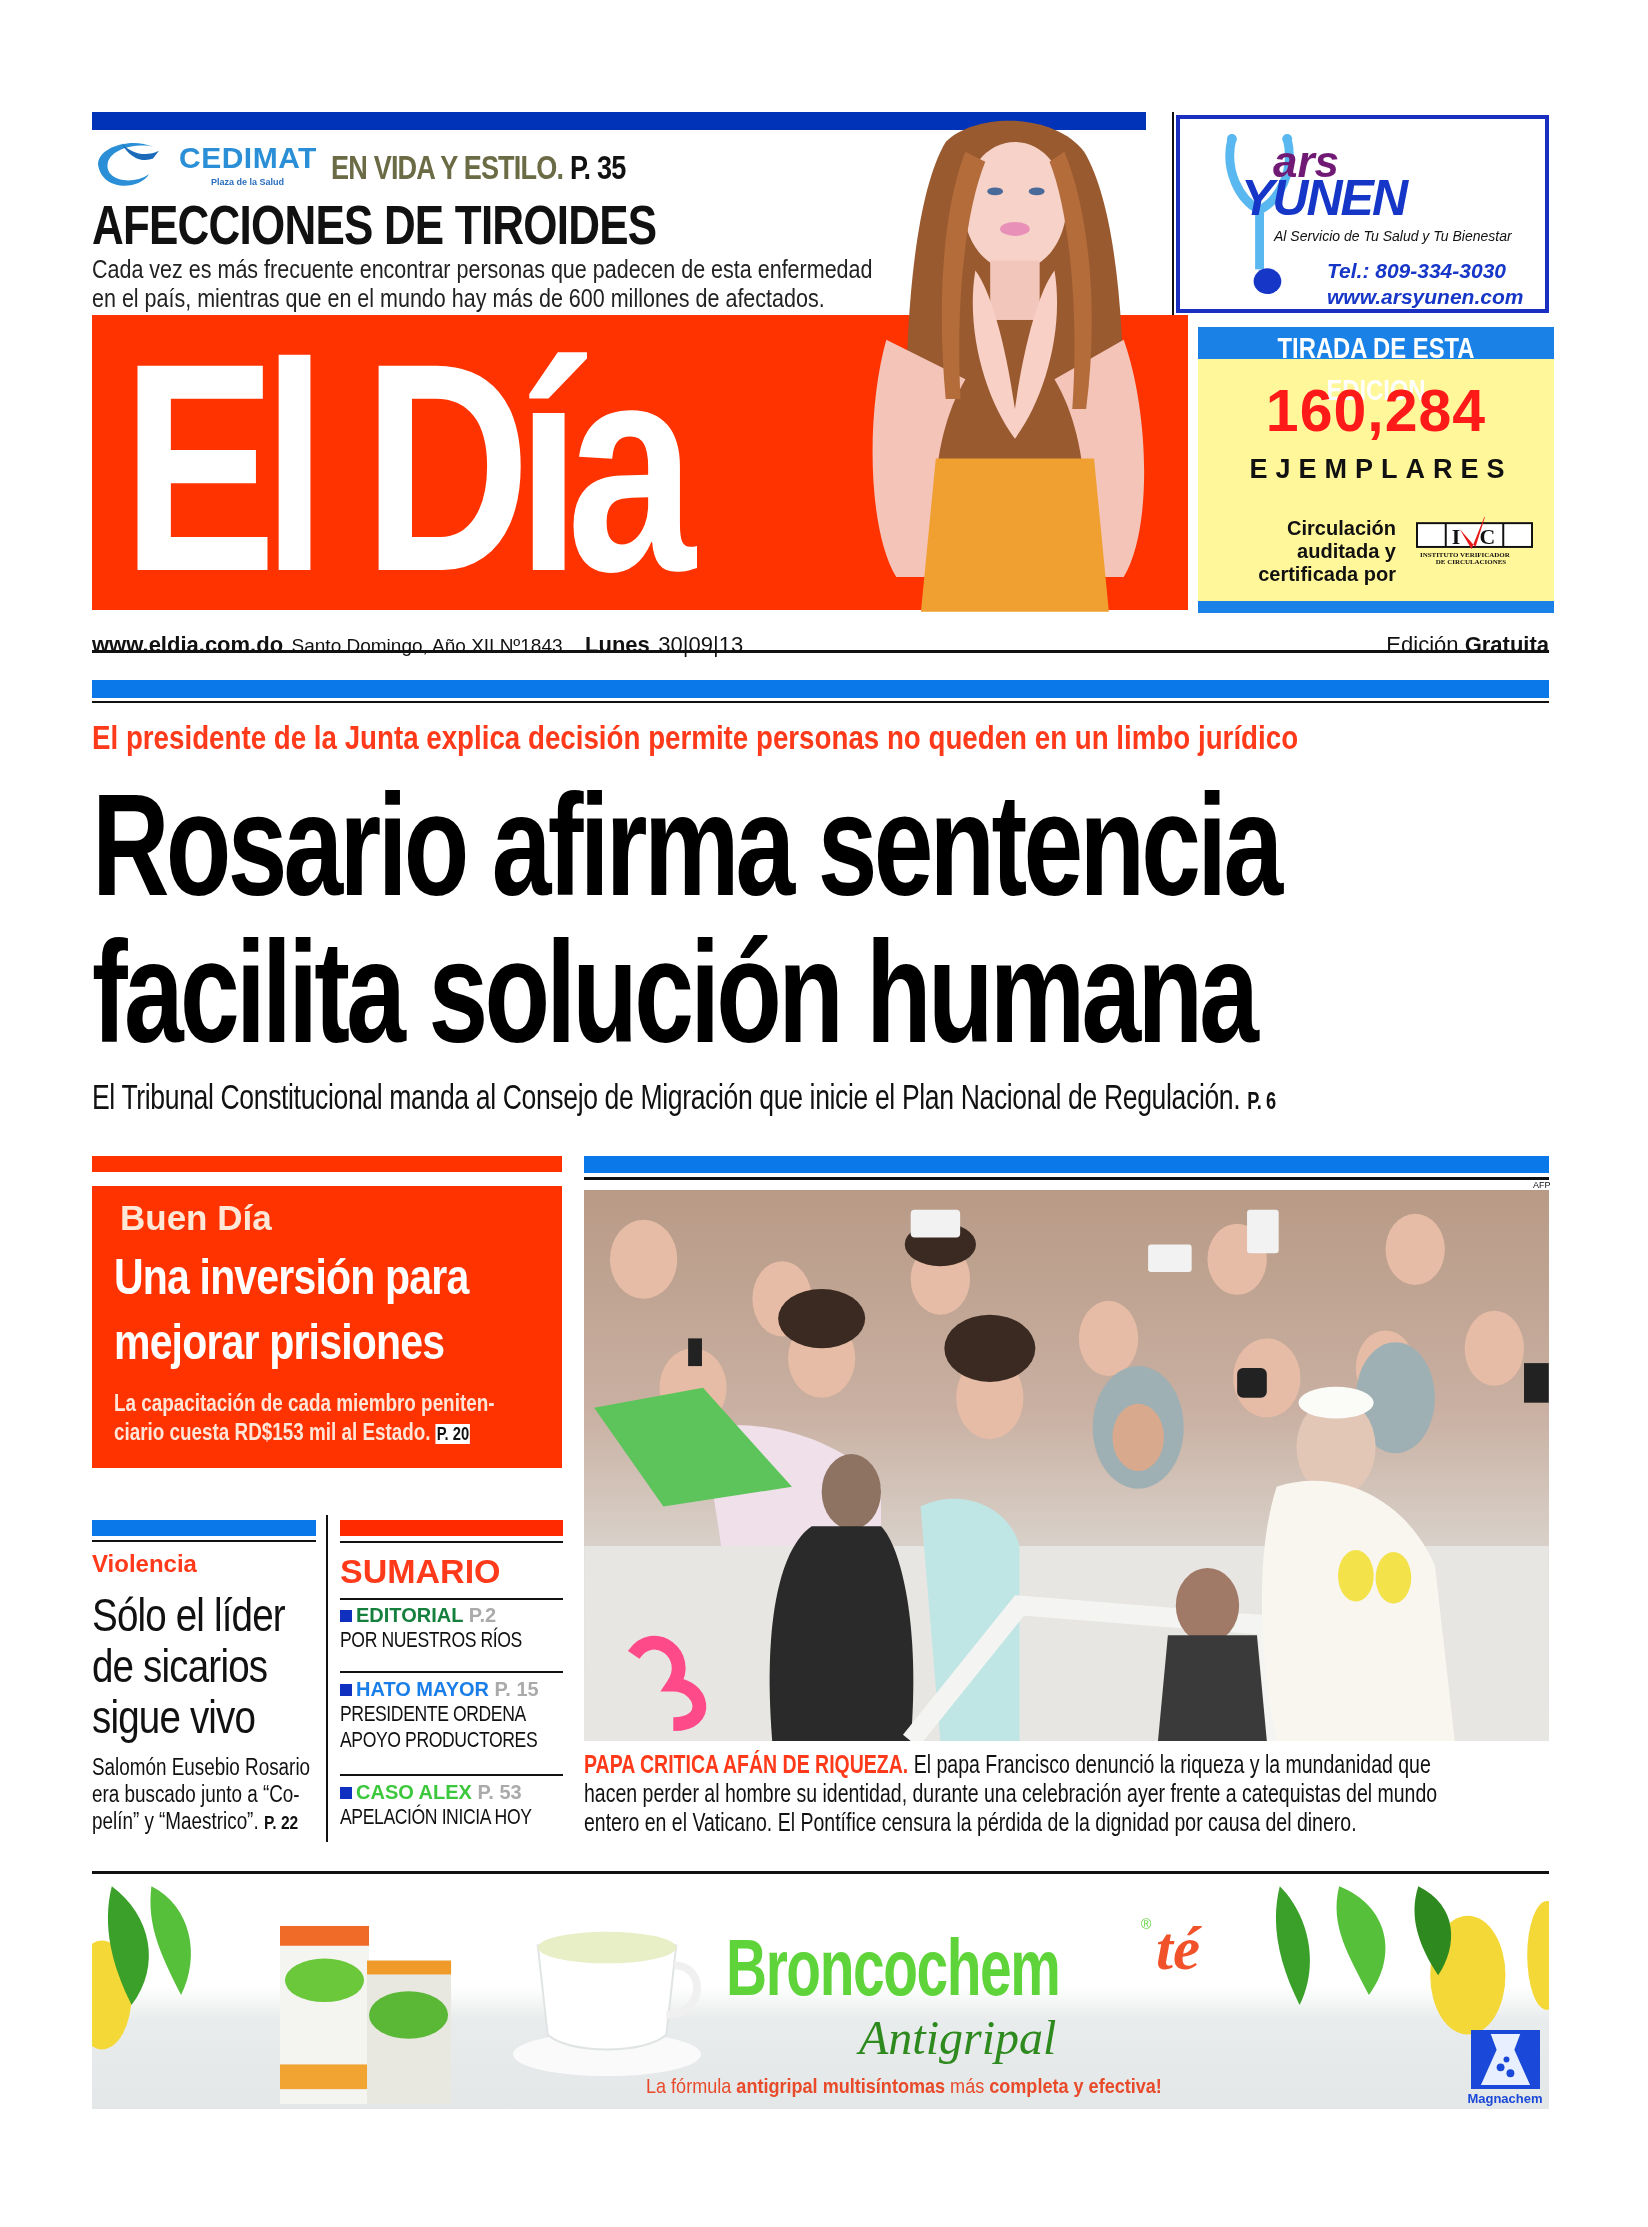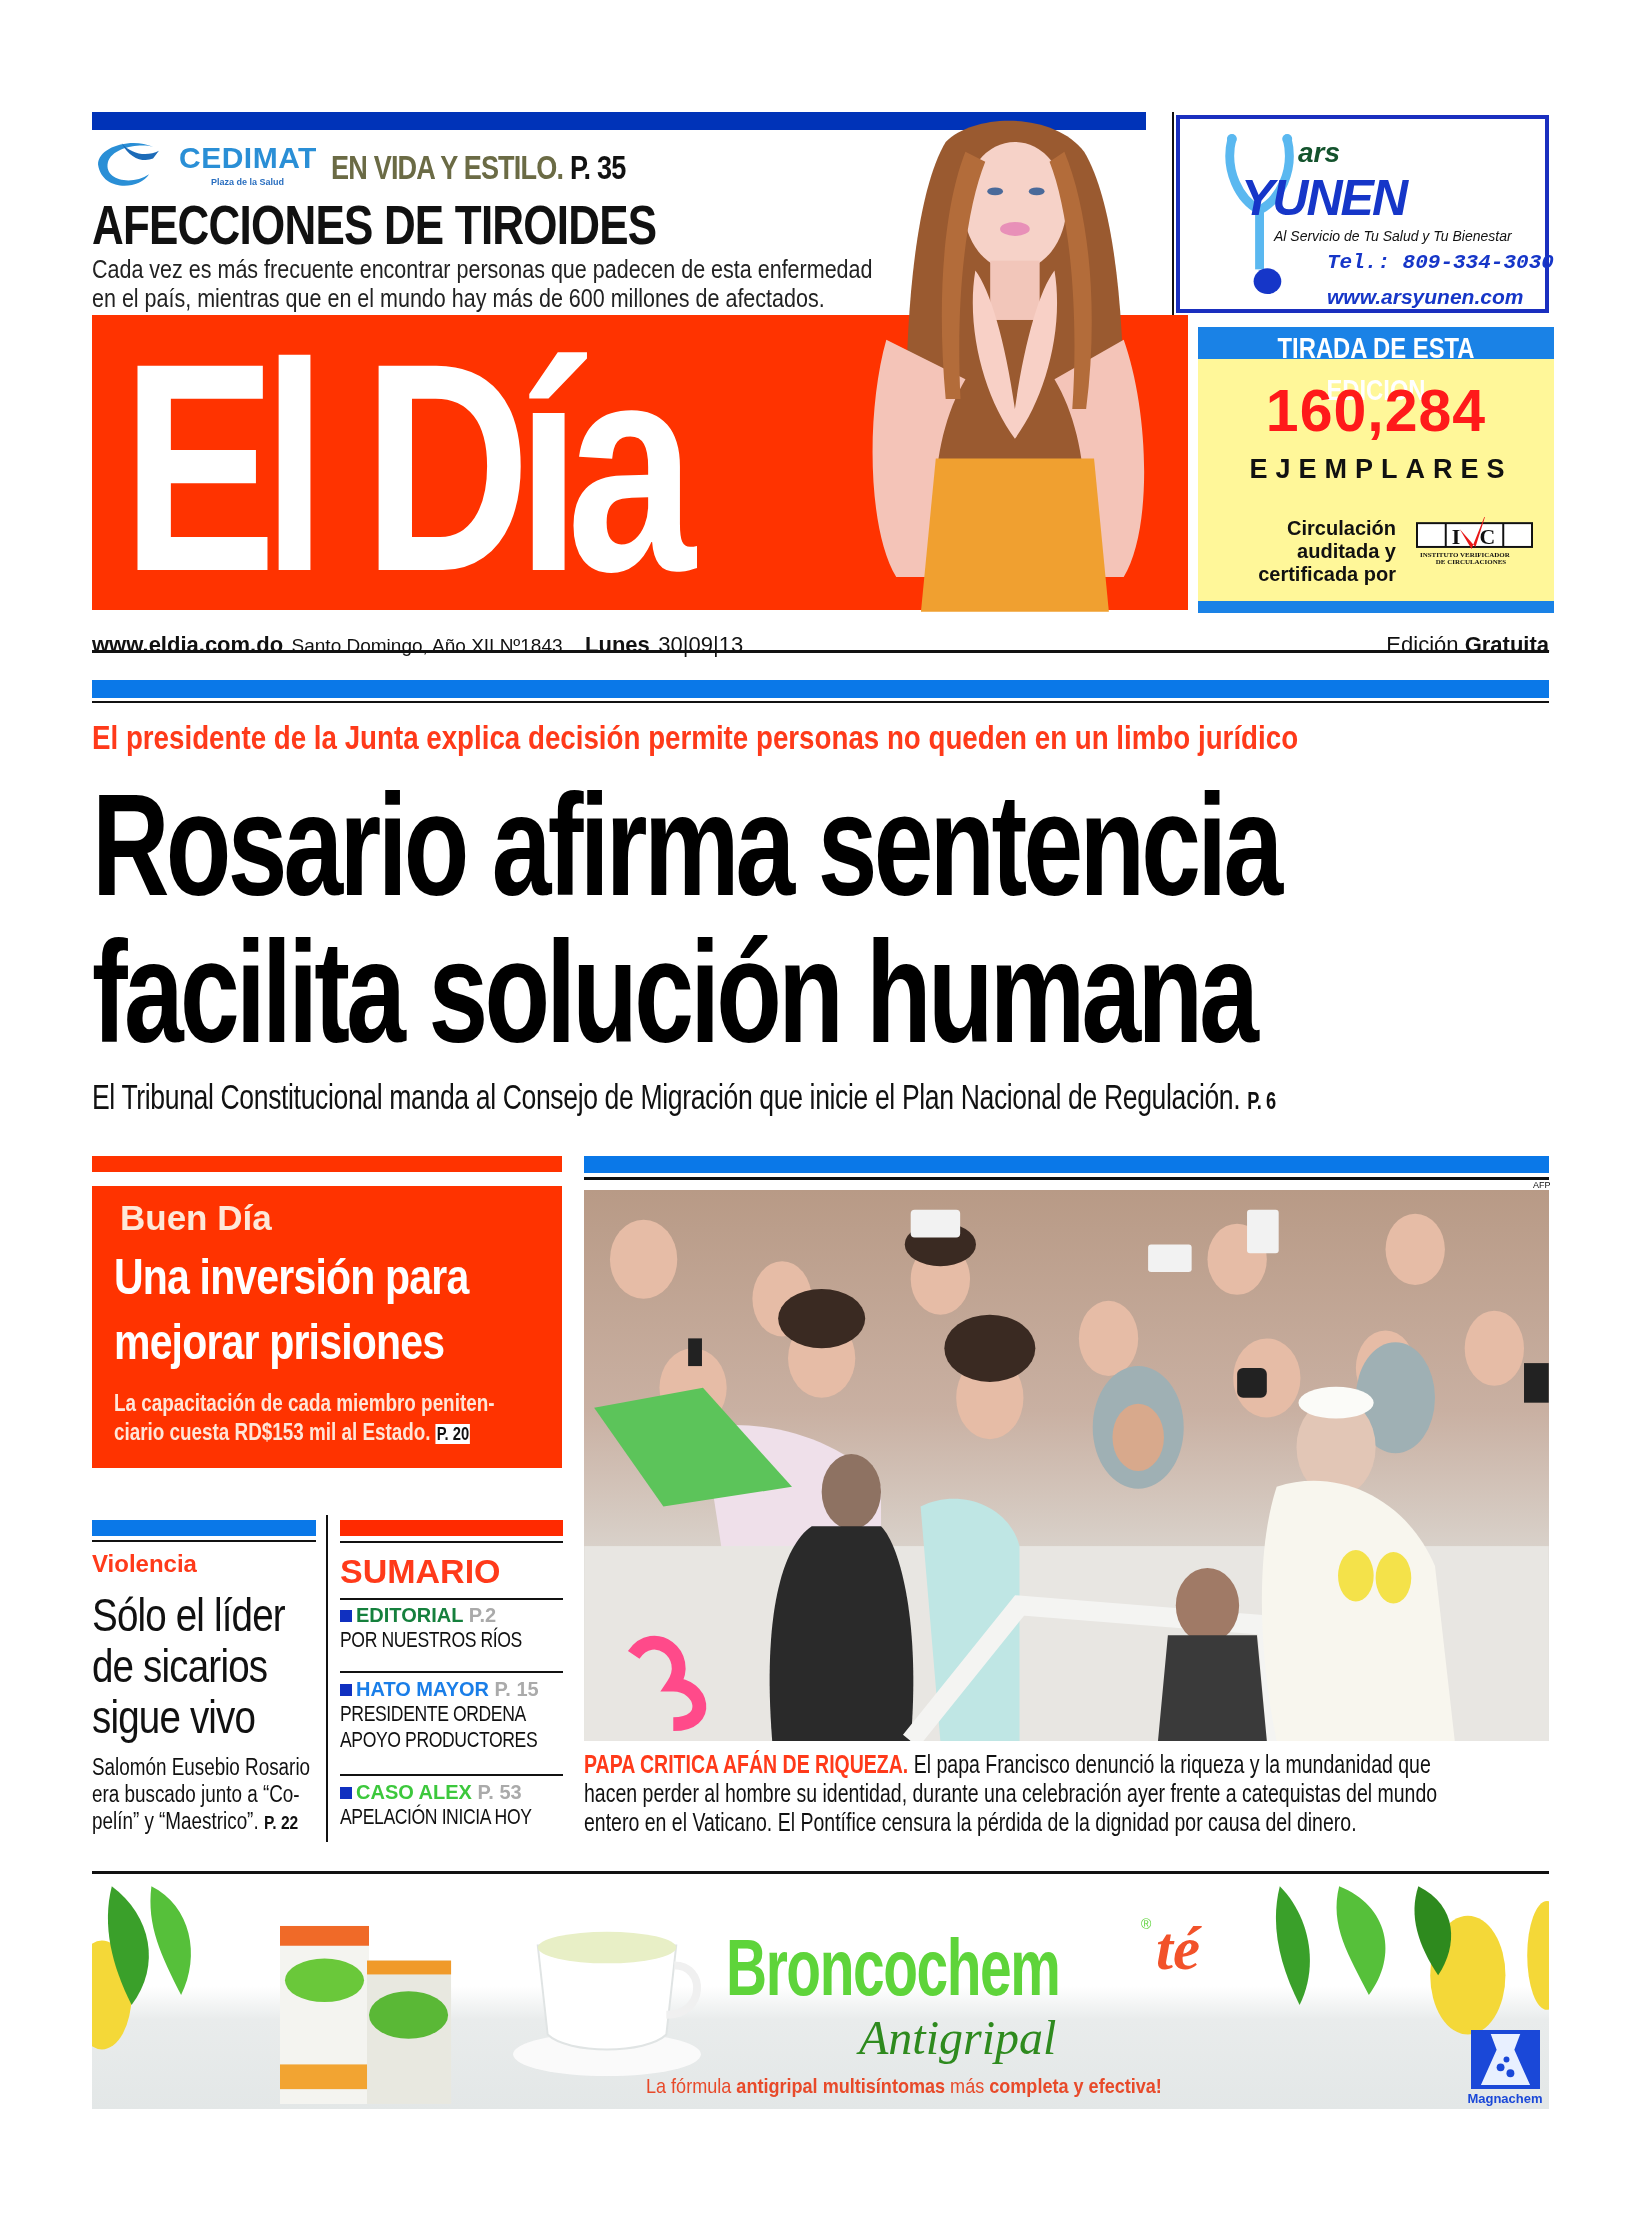--- a/index.html
+++ b/index.html
@@ -21,24 +21,24 @@
 
   .masthead { left: 92px; top: 315px; width: 1096px; height: 295px; background: #ff3300; overflow: hidden; }
   .masthead-title { left: 30px; top: 4px; font-size: 297px; line-height: 297px; font-weight: bold; color: #ffffff; letter-spacing: -18px; transform: scaleX(0.78); transform-origin: left; white-space: nowrap; }
 
   
   .woman { left: 827px; top: 112px; width: 361px; height: 500px; }
 
   
   .ars-ad { left: 1176px; top: 115px; width: 373px; height: 198px; border: 4px solid #1a2fbf; background: #fff; }
   .ars-divider { left: 1172px; top: 112px; width: 2px; height: 203px; background: #111; }
-  .ars-word { left: 118px; top: 18px; font-size: 28px; font-style: italic; font-weight: bold; color: #14532d; }
+  .ars-word { left: 93px; top: 18px; font-size: 44px; font-style: italic; font-weight: bold; color: #701a75; }
   .ars-yunen { left: 61px; top: 50px; font-size: 50px; font-weight: bold; font-style: italic; color: #1636c8; letter-spacing: -2px; }
   .ars-tag { left: 94px; top: 109px; font-size: 14px; font-style: italic; color: #111; white-space: nowrap; }
-  .ars-tel { left: 147px; top: 132px; font-size: 21px; font-weight: bold; font-style: italic; color: #1636c8; white-space: nowrap; font-family: Liberation Mono, monospace; }
+  .ars-tel { left: 147px; top: 140px; font-size: 21px; font-weight: bold; font-style: italic; color: #1636c8; white-space: nowrap; }
   .ars-web { left: 147px; top: 166px; font-size: 21px; font-weight: bold; font-style: italic; color: #1636c8; white-space: nowrap; }
 
   .circ-box { left: 1198px; top: 327px; width: 356px; height: 284px; background: #fff799; }
   .circ-head { left: 0; top: 0; width: 100%; height: 32px; background: #1a82e6; color: #fff; font-weight: bold; font-size: 29px; text-align: center; line-height: 42px; transform: scaleX(1); }
   .circ-head span { display: inline-block; transform: scaleX(0.82); }
   .circ-number { left: 0; top: 50px; width: 100%; text-align: center; font-size: 59px; font-weight: bold; color: #ff1a1a; letter-spacing: 1px; }
   .circ-label { left: 0; top: 127px; width: 100%; text-align: center; font-size: 27px; font-weight: bold; letter-spacing: 8px; color: #111; padding-left: 10px; }
   .circ-audit { left: 10px; top: 190px; width: 188px; text-align: right; font-size: 20px; font-weight: bold; line-height: 23px; color: #111; }
   .ivc-box { left: 218px; top: 190px; width: 117px; height: 48px; }
   .circ-bottom { left: 0; top: 274px; width: 100%; height: 12px; background: #1a82e6; }

